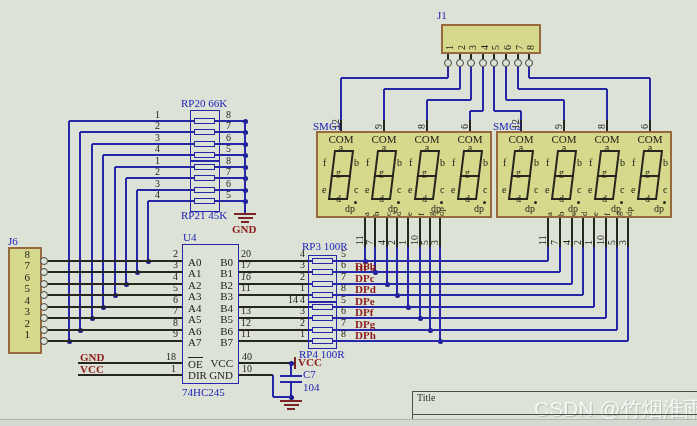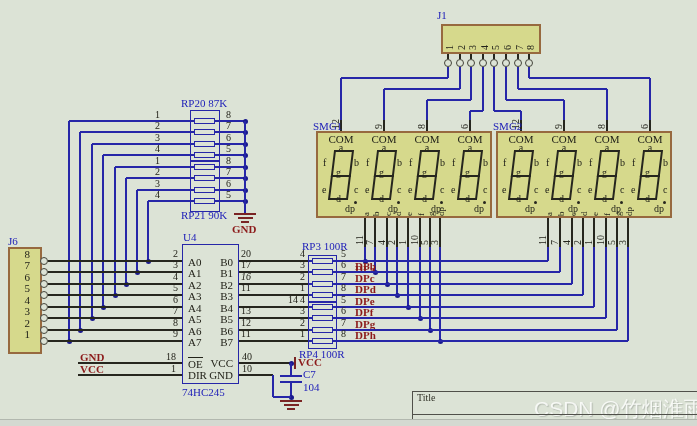--- a/index.html
+++ b/index.html
@@ -281,22 +281,22 @@
     <div class="t rot" style="left: 595px; top: 245px; font-size: 10px;">10</div>
     <div class="wire" style="left: 605px; top: 247px; width: 2px; height: 71px; background: rgb(38, 38, 168);"></div>
     <div class="t rot" style="left: 614px; top: 216px; font-size: 9px;">g</div>
     <div class="wire" style="left: 616px; top: 218px; width: 2px; height: 29px; background: rgb(38, 38, 30);"></div>
     <div class="t rot" style="left: 606px; top: 245px; font-size: 10px;">5</div>
     <div class="wire" style="left: 616px; top: 247px; width: 2px; height: 83px; background: rgb(38, 38, 168);"></div>
     <div class="t rot" style="left: 625px; top: 216px; font-size: 9px;">dp</div>
     <div class="wire" style="left: 627px; top: 218px; width: 2px; height: 29px; background: rgb(38, 38, 30);"></div>
     <div class="t rot" style="left: 617px; top: 245px; font-size: 10px;">3</div>
     <div class="wire" style="left: 627px; top: 247px; width: 2px; height: 94px; background: rgb(38, 38, 168);"></div>
-    <div class="t blue f11" style="left: 181px; top: 97px;">RP20  87K</div>
-    <div class="t blue f11" style="left: 181px; top: 209px;">RP21  90K</div>
+    <div class="t blue f11" style="left: 181px; top: 97px;">RP20  66K</div>
+    <div class="t blue f11" style="left: 181px; top: 209px;">RP21  45K</div>
     <div class="wire" style="left: 69px; top: 120px; width: 121px; height: 2px; background: rgb(38, 38, 168);"></div>
     <div class="wire" style="left: 68px; top: 121px; width: 2px; height: 220px; background: rgb(38, 38, 168);"></div>
     <div class="dot" style="left: 66.5px; top: 338.5px;"></div>
     <div class="wire" style="left: 190px; top: 120px; width: 30px; height: 2px; background: rgb(38, 38, 168);"></div>
     <div class="wire" style="left: 220px; top: 120px; width: 25px; height: 2px; background: rgb(38, 38, 168);"></div>
     <div class="dot" style="left: 242.5px; top: 118.5px;"></div>
     <div class="res" style="left: 194px; top: 118px;"></div>
     <div class="t rgt" style="left: 140px; top: 109px; width: 20px;">1</div>
     <div class="t" style="left: 226px; top: 109px;">8</div>
     <div class="wire" style="left: 80px; top: 131px; width: 110px; height: 2px; background: rgb(38, 38, 168);"></div>

